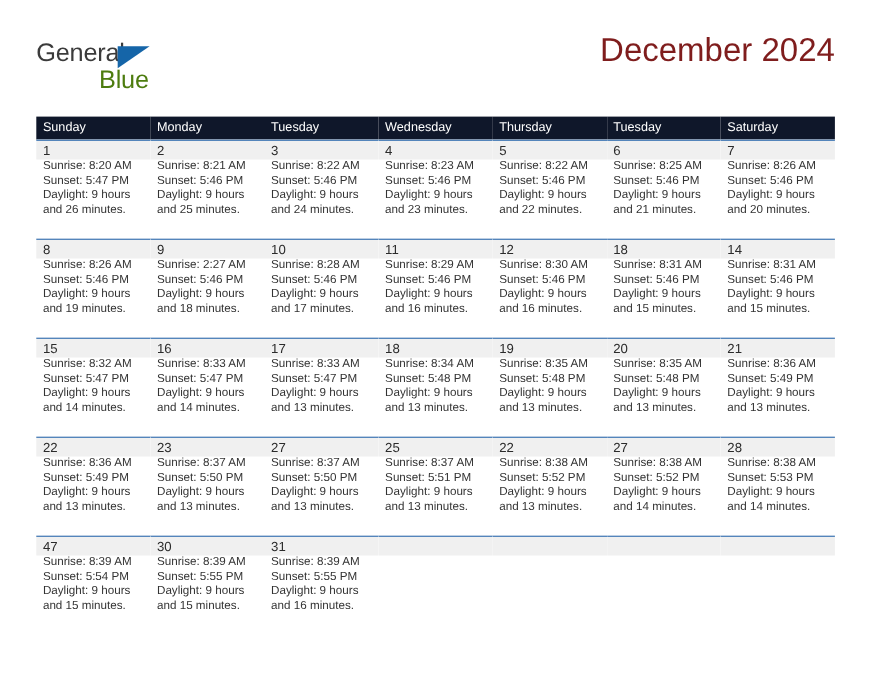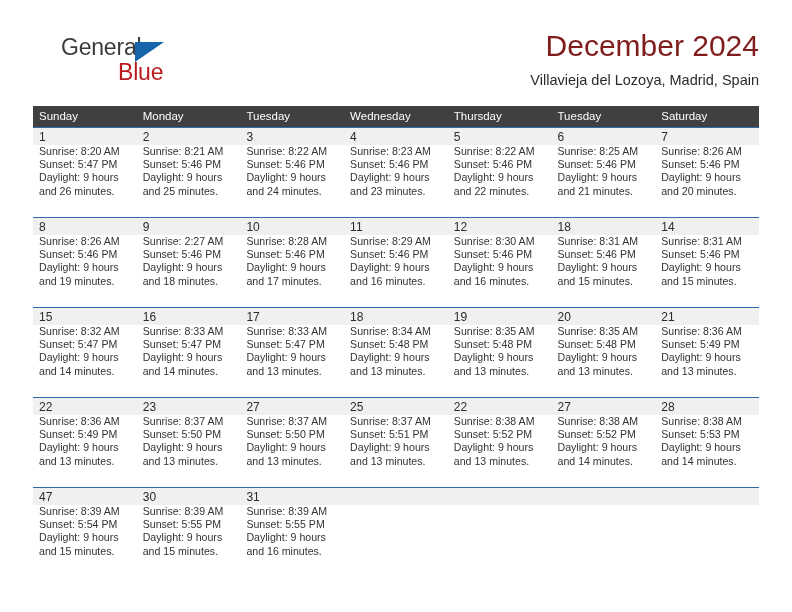--- a/index.html
+++ b/index.html
@@ -21,21 +21,20 @@
     box-sizing: border-box;
   }
 
   
   .header {
     position: absolute;
     left: 33px;
     top: 28px;
     right: 33px;
     height: 70px;
-    margin-left: 28px;
   }
   .brand {
     position: absolute;
     left: 0;
     top: 8px;
     width: 230px;
     height: 56px;
     line-height: 1;
   }
   .brand-line1 {
@@ -52,21 +51,21 @@
     width: 0;
     height: 0;
     border-left: 29px solid #1565a8;
     border-bottom: 20px solid transparent;
   }
   .brand-line2 {
     position: absolute;
     left: 57px;
     top: 25px;
     font-size: 23px;
-    color: #b91c1c;
+    color: #4d7c0f;
     letter-spacing: -0.2px;
   }
 
   .title-block {
     position: absolute;
     right: 0;
     top: 0;
     text-align: right;
   }
   .cal-title {
@@ -89,21 +88,21 @@
     position: absolute;
     left: 33px;
     top: 106px;
     width: 726px;
     border-collapse: collapse;
     table-layout: fixed;
   }
   .calendar col { width: 103.71px; }
 
   thead th {
-    background: #404040;
+    background: #0f172a;
     color: #ffffff;
     font-size: 11.5px;
     font-weight: normal;
     text-align: left;
     padding: 4px 0 5px 6px;
     height: 17px;
     box-sizing: border-box;
   }
 
   tbody tr.week-spacer td {
@@ -149,21 +148,20 @@
   <div class="header">
 
     <div class="brand">
       <span class="brand-line1">General</span>
       <span class="brand-flag"></span>
       <span class="brand-line2">Blue</span>
     </div>
 
     <div class="title-block">
       <div class="cal-title">December 2024</div>
-      <div class="cal-subtitle">Villavieja del Lozoya, Madrid, Spain</div>
     </div>
 
   </div>
 
   <table class="calendar">
     <colgroup>
       <col>
         <col>
         <col>
         <col>

